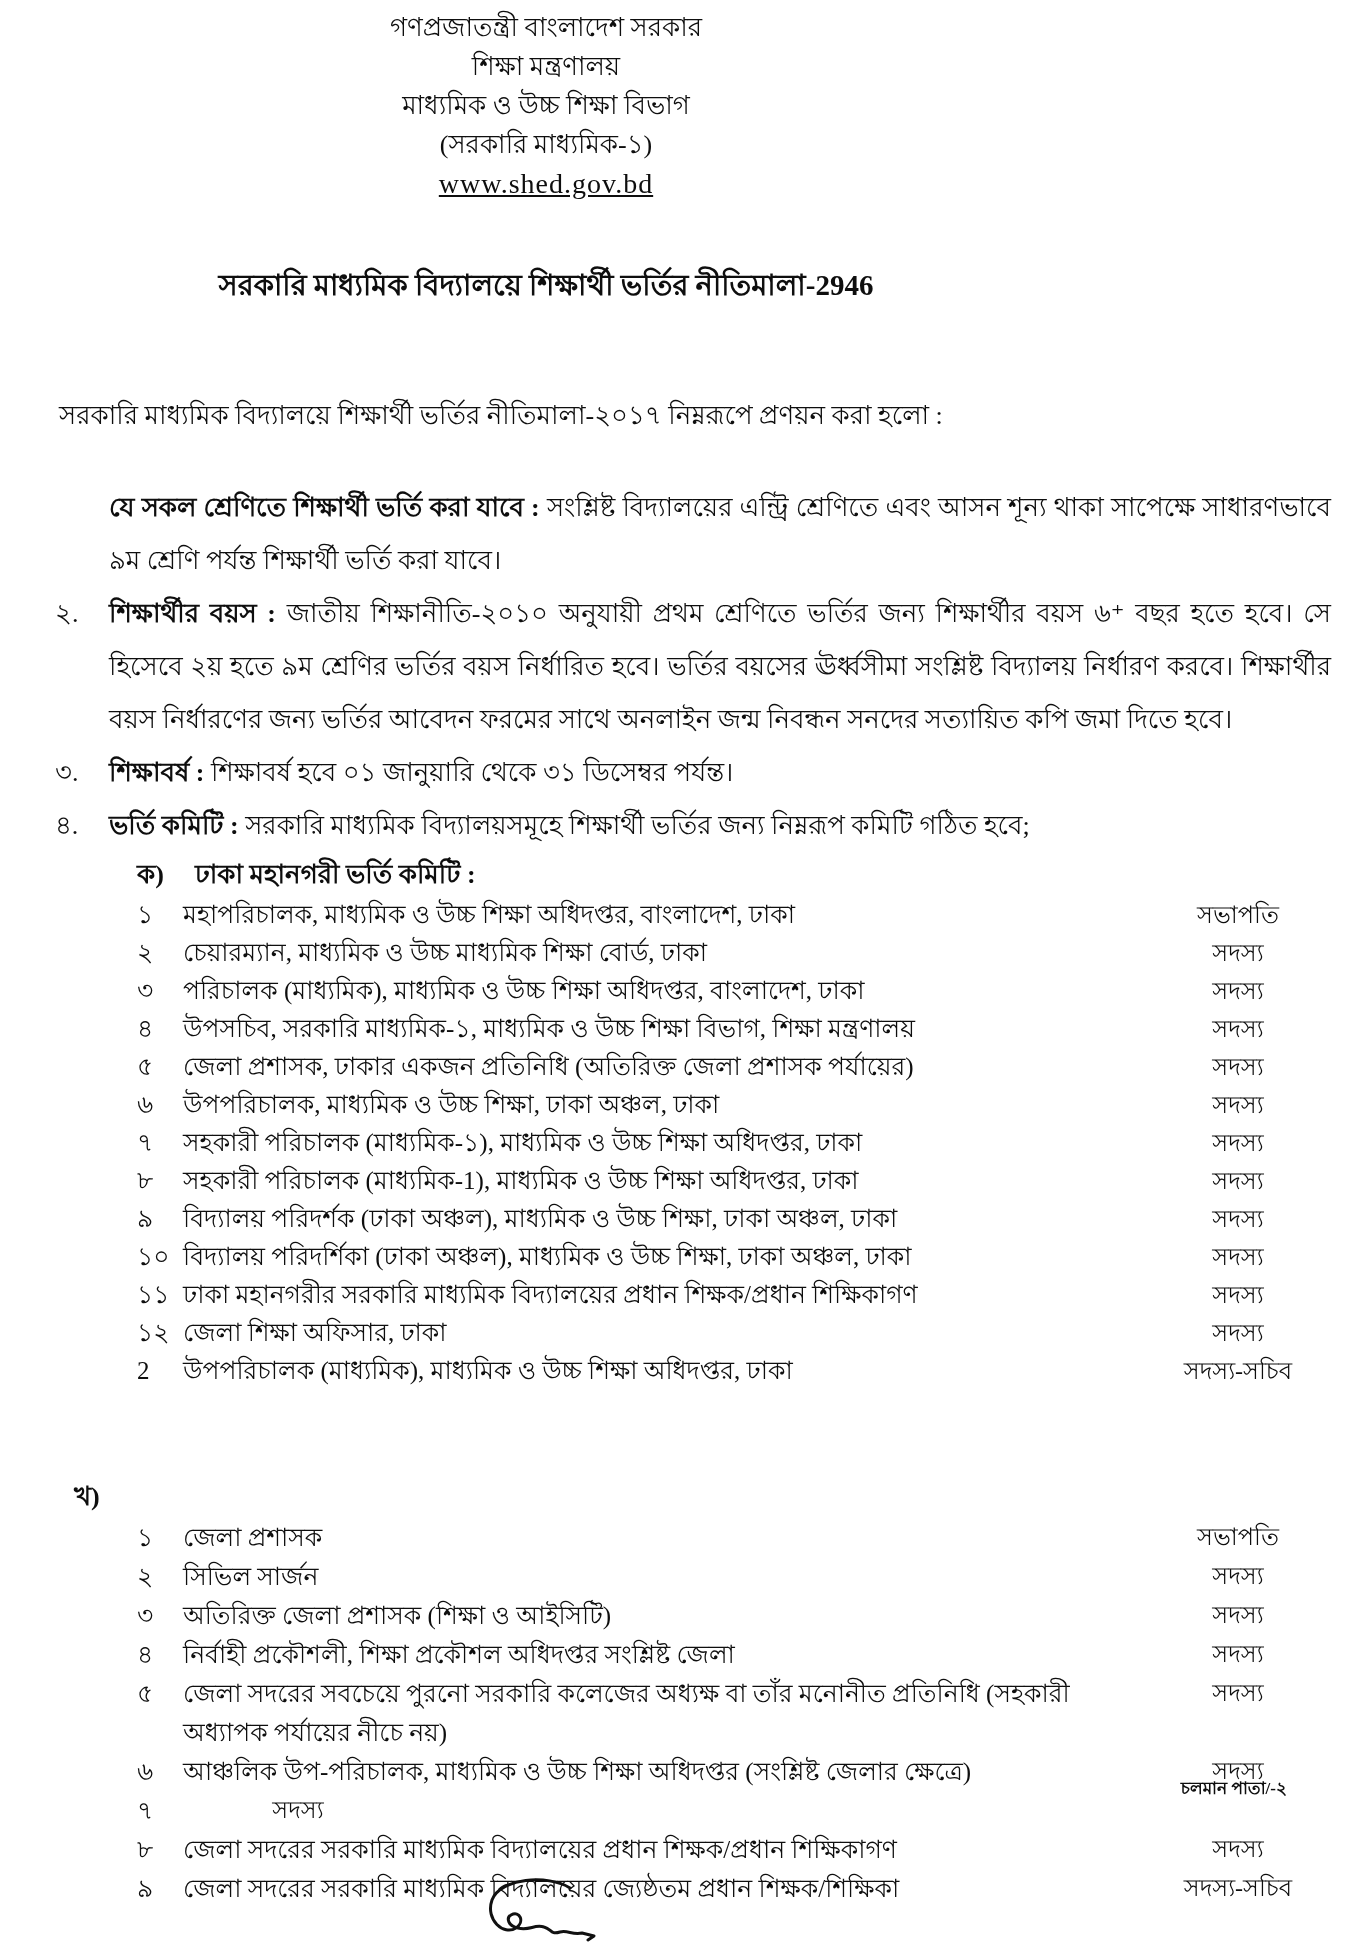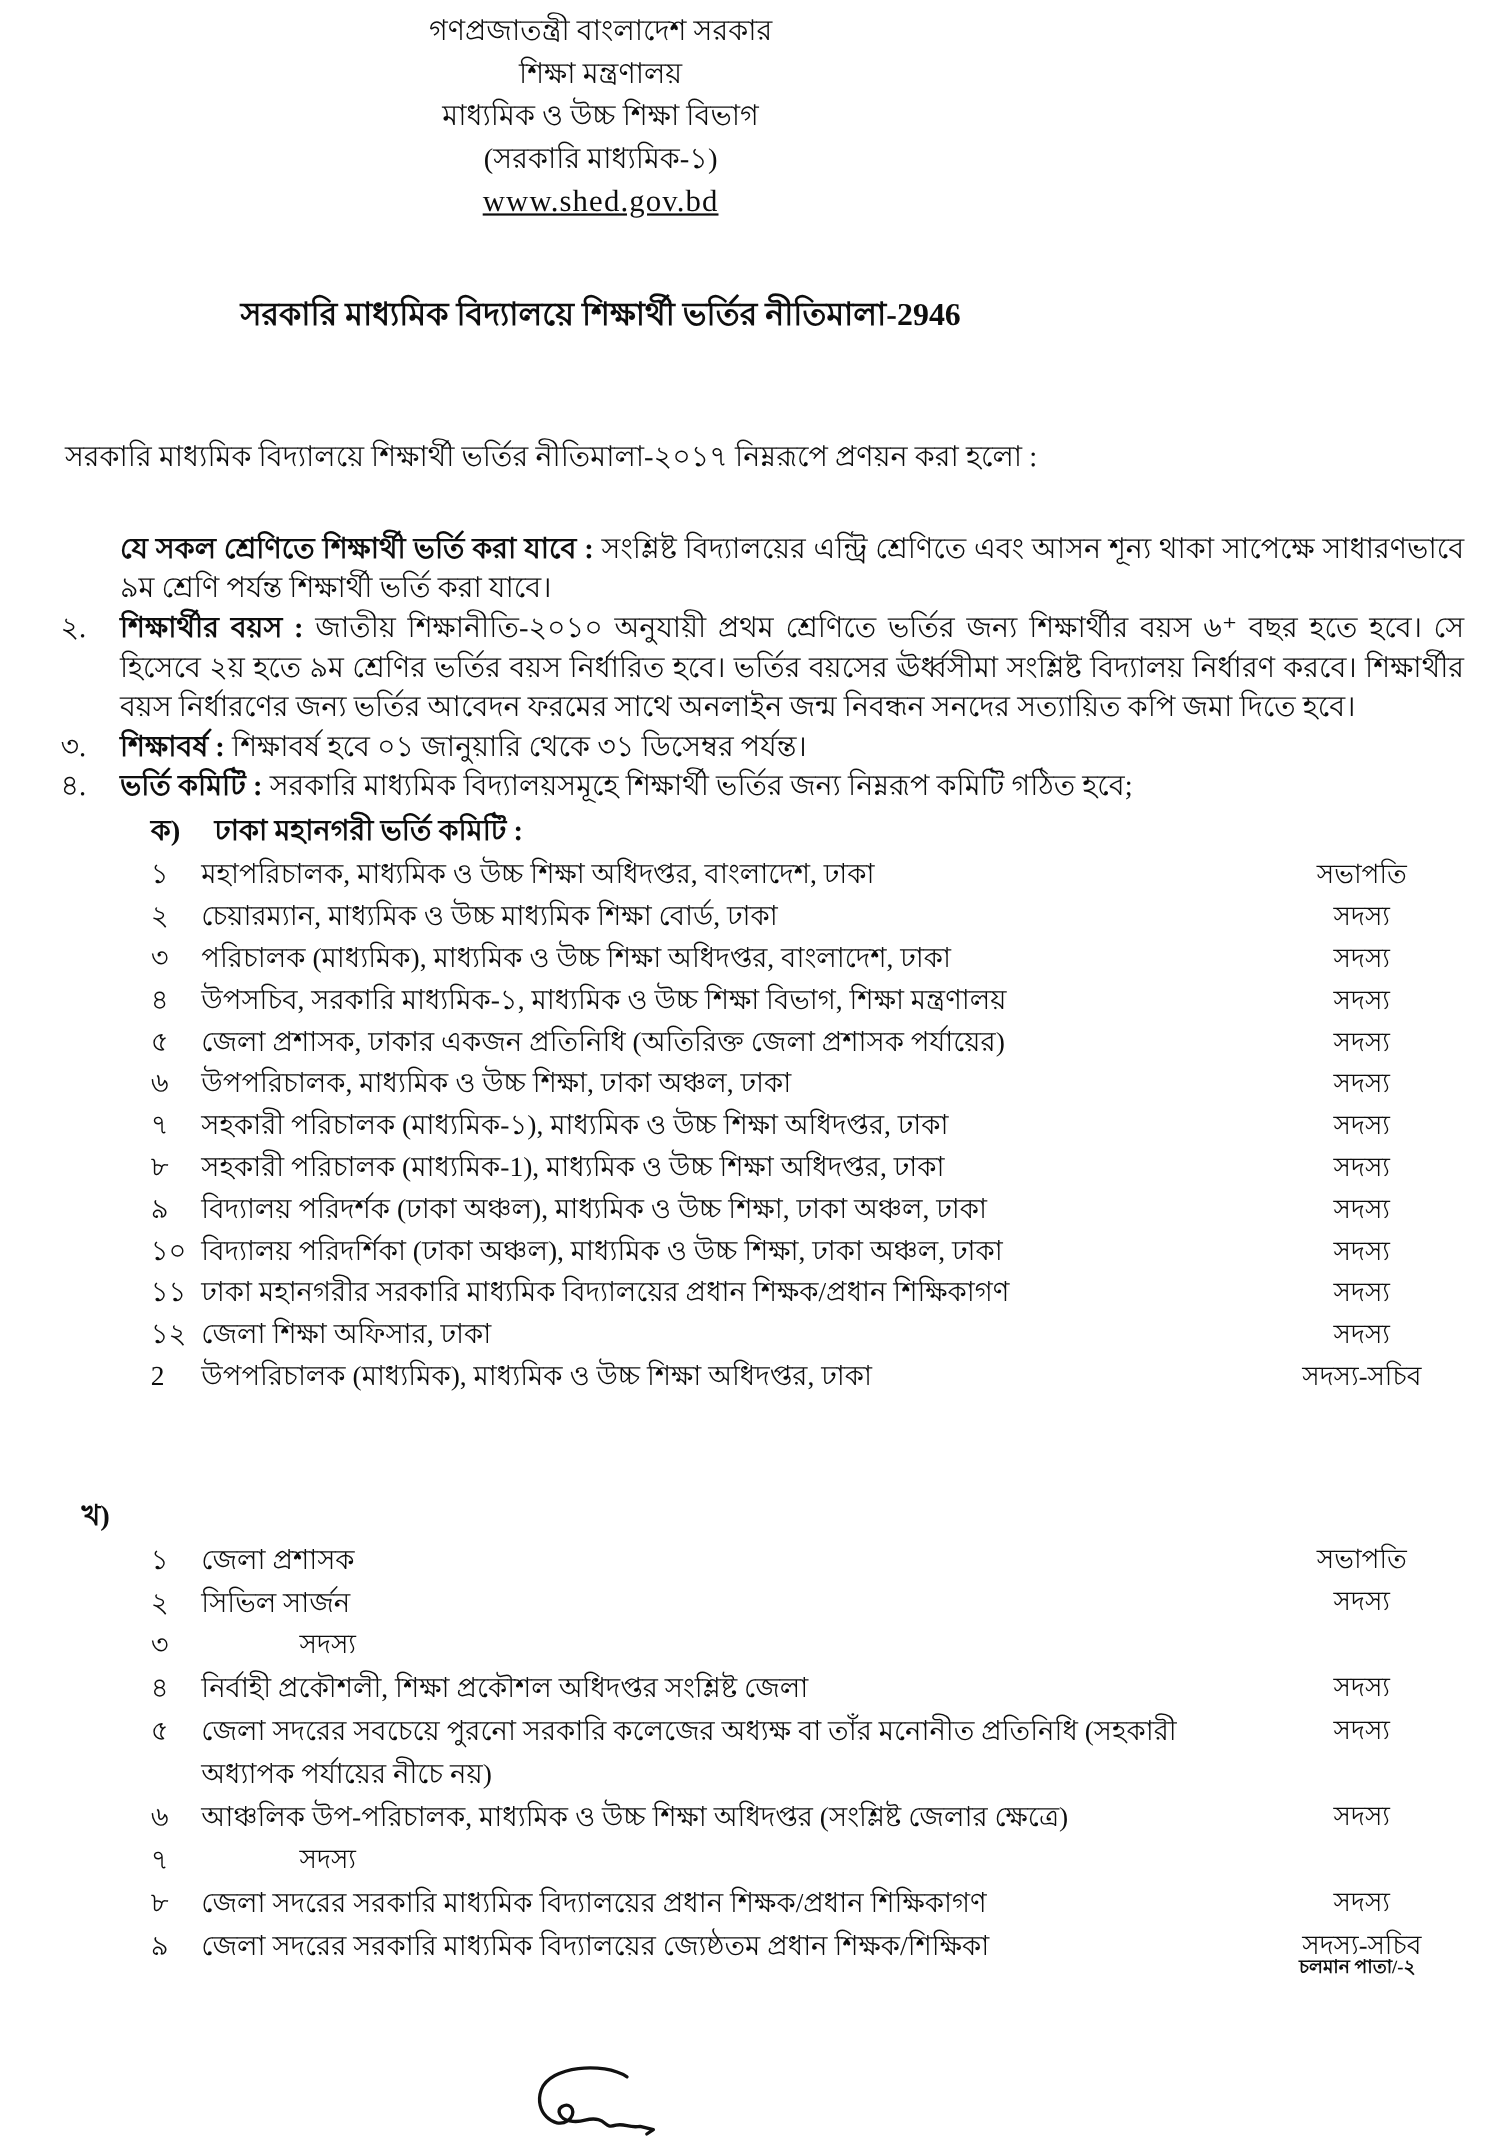--- a/index.html
+++ b/index.html
@@ -15,21 +15,21 @@
 
   
   .header-block{width:1054px;text-align:center;padding-top:8px;font-size:26px;line-height:39px;}
   .website{font-size:28px;letter-spacing:1px;text-decoration:underline;line-height:40px;}
 
   .doc-title{width:1054px;text-align:center;margin-top:58px;font-size:29px;font-weight:bold;}
 
   .intro{margin:86px 20px 0 40px;font-size:26px;line-height:38px;}
 
   .items{margin:46px 18px 0 36px;}
-  .item{display:flex;align-items:flex-start;font-size:26px;line-height:36px;}
+  .item{display:flex;align-items:flex-start;font-size:26px;line-height:53px;}
   .item-num{width:54px;flex:0 0 54px;}
   .item-text{flex:1;text-align:justify;padding-right:4px;}
 
   .committee{margin-top:2px;}
   .committee-b{margin-top:86px;}
   .committee-heading{font-size:26px;line-height:42px;display:flex;}
   .committee-a .committee-heading{margin-left:118px;}
   .committee-b .committee-heading{margin-left:55px;}
   .c-label{width:58px;flex:0 0 58px;font-weight:bold;}
   .c-title{font-weight:bold;}
@@ -163,20 +163,21 @@
           <span class="desc">জেলা প্রশাসক</span>
           <span class="role">সভাপতি</span>
         </div>
       <div class="member-row">
           <span class="sl">২</span>
           <span class="desc">সিভিল সার্জন</span>
           <span class="role">সদস্য</span>
         </div>
       <div class="member-row">
           <span class="sl">৩</span>
+          <span class="desc">অতিরিক্ত জেলা প্রশাসক (শিক্ষা ও আইসিটি)</span>
           <span class="role">সদস্য</span>
         </div>
       <div class="member-row">
           <span class="sl">৪</span>
           <span class="desc">নির্বাহী প্রকৌশলী, শিক্ষা প্রকৌশল অধিদপ্তর সংশ্লিষ্ট জেলা</span>
           <span class="role">সদস্য</span>
         </div>
       <div class="member-row">
           <span class="sl">৫</span>
           <span class="desc">জেলা সদরের সবচেয়ে পুরনো সরকারি কলেজের অধ্যক্ষ বা তাঁর মনোনীত প্রতিনিধি (সহকারী অধ্যাপক পর্যায়ের নীচে নয়)</span>

